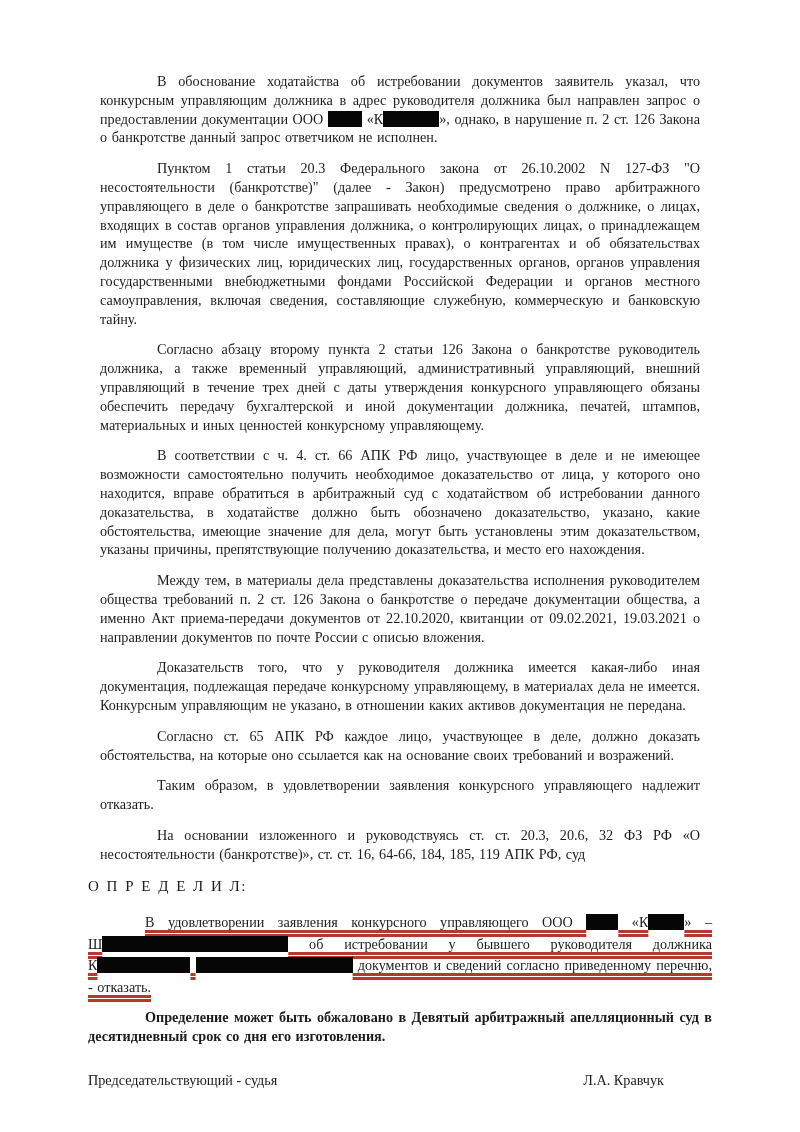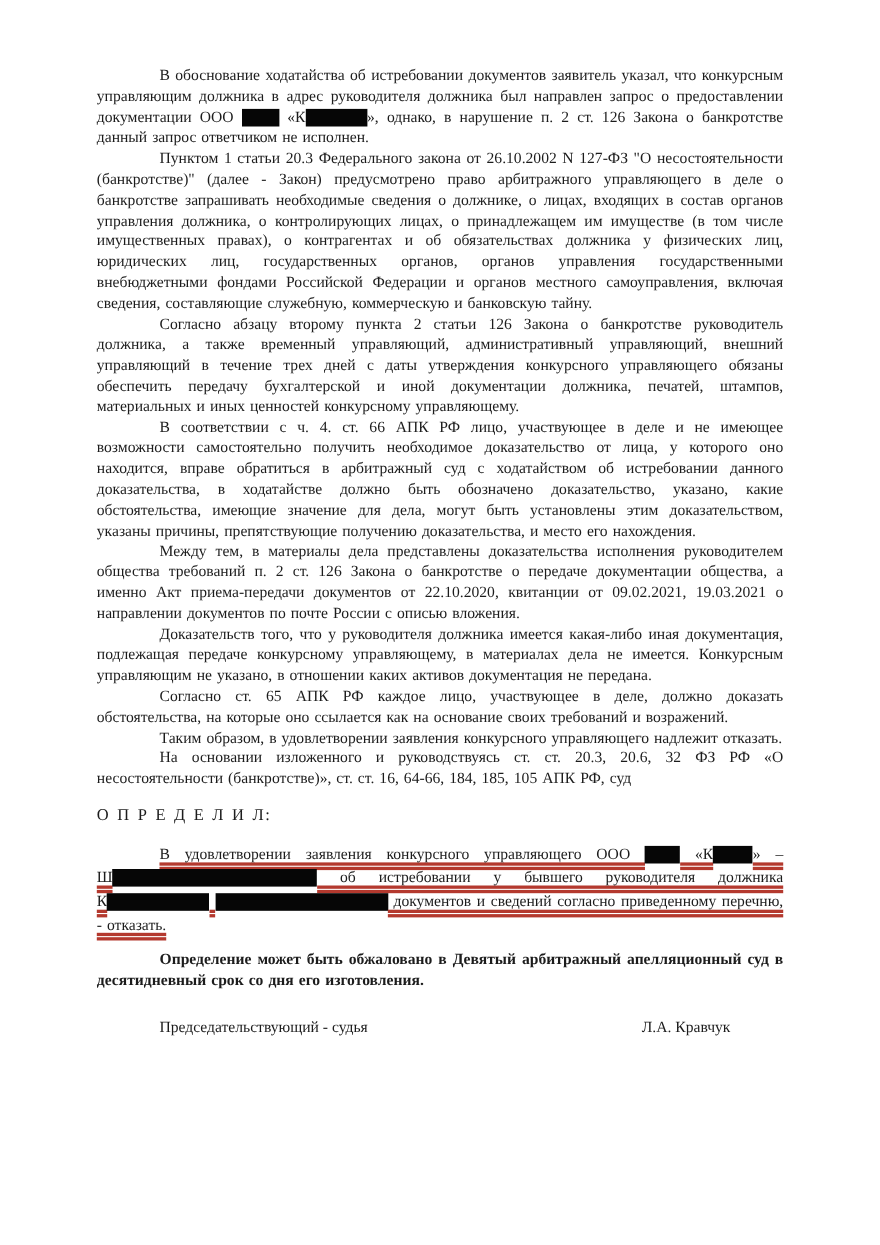--- a/index.html
+++ b/index.html
@@ -20,21 +20,21 @@
     height: 1132px;
     background: #fff;
   }
   .content {
     position: absolute;
     left: 88px;
     top: 60px;
     width: 624px;
   }
   .para {
-    margin: 0;
+    margin: 12px;
     font-size: 14.2px;
     line-height: 18.8px;
     text-align: justify;
     text-indent: 57px;
     word-spacing: 1px;
   }
   .redact {
     background: #060606;
     display: inline;
   }
@@ -63,42 +63,41 @@
     font-weight: bold;
   }
   .signature-row {
     margin-top: 25px;
     display: flex;
     justify-content: space-between;
     font-size: 14.2px;
     line-height: 19px;
   }
   .signature-title {
-    margin-left: 57px;
   }
   .signature-name {
     margin-right: 48px;
   }
 </style>
 </head>
 <body>
 
 <div class="page">
   <div class="content">
 
     <div>
         <p class="para">В обоснование ходатайства об истребовании документов заявитель указал, что конкурсным управляющим должника в адрес руководителя должника был направлен запрос о предоставлении документации ООО <span class="redact" style="padding-right: 34px;">​</span> «К<span class="redact" style="padding-right: 56px;">​</span>», однако, в нарушение п. 2 ст. 126 Закона о банкротстве данный запрос ответчиком не исполнен.</p>
         <p class="para">Пунктом 1 статьи 20.3 Федерального закона от 26.10.2002 N 127-ФЗ "О несостоятельности (банкротстве)" (далее - Закон) предусмотрено право арбитражного управляющего в деле о банкротстве запрашивать необходимые сведения о должнике, о лицах, входящих в состав органов управления должника, о контролирующих лицах, о принадлежащем им имуществе (в том числе имущественных правах), о контрагентах и об обязательствах должника у физических лиц, юридических лиц, государственных органов, органов управления государственными внебюджетными фондами Российской Федерации и органов местного самоуправления, включая сведения, составляющие служебную, коммерческую и банковскую тайну.</p>
         <p class="para">Согласно абзацу второму пункта 2 статьи 126 Закона о банкротстве руководитель должника, а также временный управляющий, административный управляющий, внешний управляющий в течение трех дней с даты утверждения конкурсного управляющего обязаны обеспечить передачу бухгалтерской и иной документации должника, печатей, штампов, материальных и иных ценностей конкурсному управляющему.</p>
         <p class="para">В соответствии с ч. 4. ст. 66 АПК РФ лицо, участвующее в деле и не имеющее возможности самостоятельно получить необходимое доказательство от лица, у которого оно находится, вправе обратиться в арбитражный суд с ходатайством об истребовании данного доказательства, в ходатайстве должно быть обозначено доказательство, указано, какие обстоятельства, имеющие значение для дела, могут быть установлены этим доказательством, указаны причины, препятствующие получению доказательства, и место его нахождения.</p>
         <p class="para">Между тем, в материалы дела представлены доказательства исполнения руководителем общества требований п. 2 ст. 126 Закона о банкротстве о передаче документации общества, а именно Акт приема-передачи документов от 22.10.2020, квитанции от 09.02.2021, 19.03.2021 о направлении документов по почте России с описью вложения.</p>
         <p class="para">Доказательств того, что у руководителя должника имеется какая-либо иная документация, подлежащая передаче конкурсному управляющему, в материалах дела не имеется. Конкурсным управляющим не указано, в отношении каких активов документация не передана.</p>
         <p class="para">Согласно ст. 65 АПК РФ каждое лицо, участвующее в деле, должно доказать обстоятельства, на которые оно ссылается как на основание своих требований и возражений.</p>
         <p class="para">Таким образом, в удовлетворении заявления конкурсного управляющего надлежит отказать.</p>
-        <p class="para">На основании изложенного и руководствуясь ст. ст. 20.3, 20.6, 32 ФЗ РФ «О несостоятельности (банкротстве)», ст. ст. 16, 64-66, 184, 185, 105 АПК РФ, суд</p>
+        <p class="para">На основании изложенного и руководствуясь ст. ст. 20.3, 20.6, 32 ФЗ РФ «О несостоятельности (банкротстве)», ст. ст. 16, 64-66, 184, 185, 119 АПК РФ, суд</p>
       </div>
 
     <p class="para ruling-heading">О П Р Е Д Е Л И Л:</p>
 
     <p class="ruling-para">В удовлетворении заявления конкурсного управляющего ООО <span class="redact" style="padding-right: 32px;">​</span> «К<span class="redact" style="padding-right: 36px;">​</span>» – Ш<span class="redact" style="padding-right: 186px;">​</span> об истребовании у бывшего руководителя должника К<span class="redact" style="padding-right: 93px;">​</span> <span class="redact" style="padding-right: 157px;">​</span> документов и сведений согласно приведенному перечню, - отказать.</p>
 
     <p class="para appeal-para">Определение может быть обжаловано в Девятый арбитражный апелляционный суд в десятидневный срок со дня его изготовления.</p>
 
     <div class="signature-row">
       <span class="signature-title">Председательствующий - судья</span>

